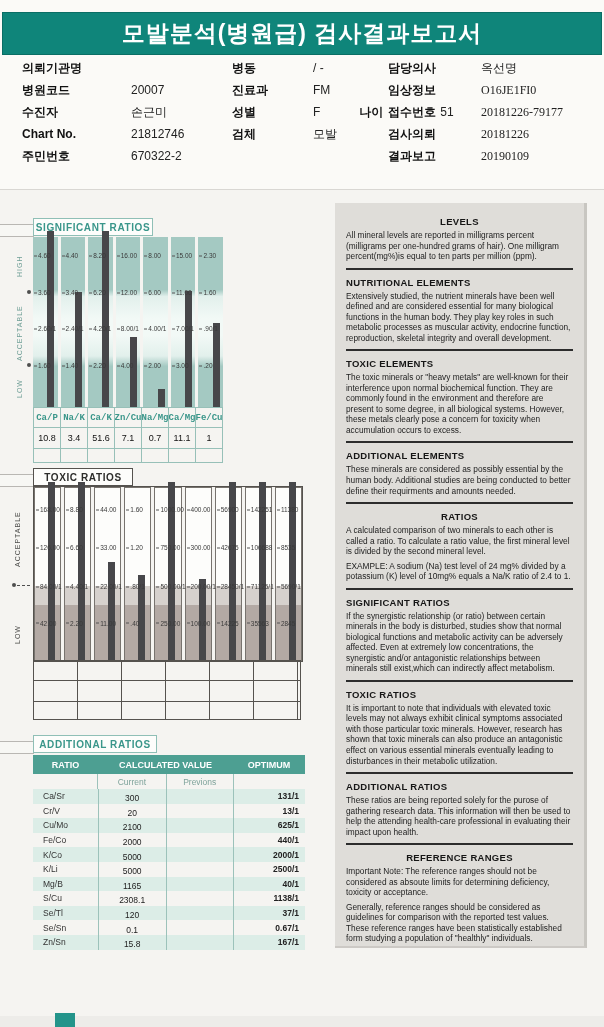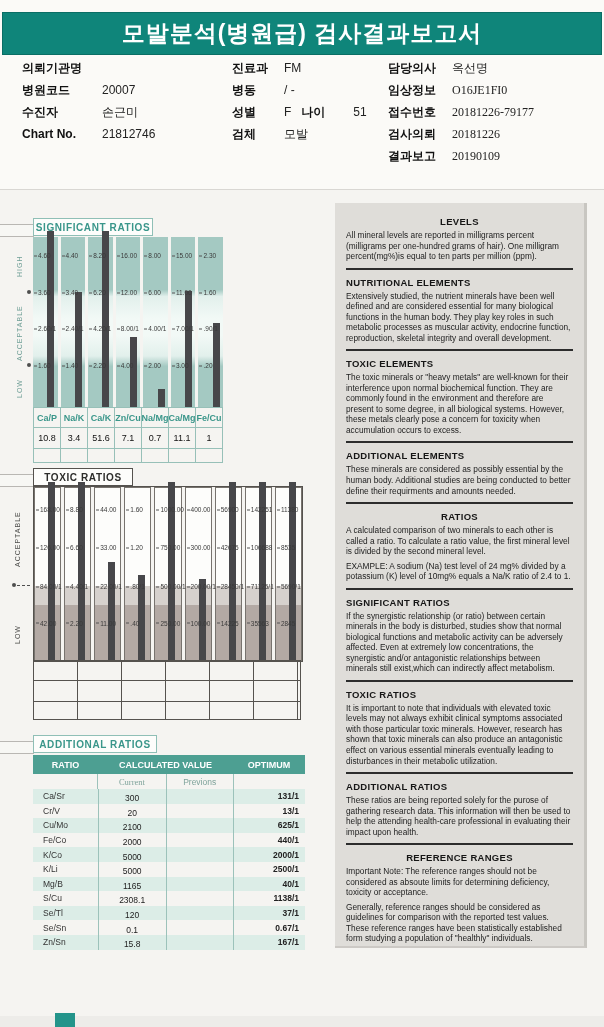--- a/index.html
+++ b/index.html
@@ -6,21 +6,21 @@
   #page{position:relative;width:604px;height:1027px;background:#f5f4f1;overflow:hidden;margin:0 auto;}
   .top-card{position:absolute;left:0;top:0;width:604px;height:189px;background:#fbfaf7;border-bottom:1px solid #d9d7d3;}
   .title-bar{position:absolute;left:2px;top:12px;width:598px;height:41px;background:#0f857a;border:1px solid #0a6e65;
              display:flex;align-items:center;justify-content:center;}
   .title-bar span{color:#ffffff;font-weight:bold;font-size:23px;letter-spacing:1px;}
   
   .info-block{position:absolute;top:57px;}
   #info-left{left:22px;width:215px;}
   #info-mid{left:232px;width:160px;}
   #info-right{left:388px;width:205px;font-family:Liberation Serif, serif;}
-  .info-row{height:22px;display:flex;align-items:center;white-space:nowrap;}
+  .info-row{height:22px;display:flex;align-items:center;white-space:nowrap;gap:29px;}
   .ilbl{font-weight:bold;font-size:12px;color:#111;margin-right:8px;}
   .ival{font-size:12px;color:#222;margin-right:10px;}
   #info-left .ilbl{min-width:72px;}
   #info-mid .ilbl{min-width:44px;}
   #info-right .ilbl{min-width:56px;}
   
   .sec-tab{position:absolute;left:0;width:34px;height:11px;background:#f7f7f4;border-top:1px solid #b9b7b3;border-bottom:1px solid #b9b7b3;}
   .sec-head{position:absolute;height:16px;background:#fdfdfb;display:flex;align-items:center;justify-content:center;
             font-weight:bold;font-size:10px;letter-spacing:0.6px;}
   .teal-head{color:#3a968a;border:1px solid #8fbfb6;}
@@ -45,21 +45,21 @@
   .tcell{flex:1;display:flex;align-items:center;justify-content:center;font-size:9px;overflow:hidden;}
   .sig-b .trow{border:1px solid #97c0b8;border-top:none;}
   .sig-b .trow:first-child{border-top:1px solid #97c0b8;}
   .sig-b .tcell{border-left:1px solid #97c0b8;}
   .sig-b .tcell:first-child{border-left:none;}
   .sig-b .lblrow .tcell{color:#3a968a;font-weight:bold;}
   .tox-b .trow{border:1px solid #55524e;border-top:none;}
   .tox-b .trow:first-child{border-top:1px solid #55524e;}
   .tox-b .tcell{border-left:1px solid #55524e;font-size:8.5px;margin-left:43px;}
   .tox-b .lblrow .tcell{color:#1c1c1c;font-weight:bold;font-size:9px;}
-  .lblrow{height:19px;}
+  .lblrow{height:19px;font-family:Liberation Mono, monospace;}
   .valrow{height:20px;color:#111;}
   .sig-b .emprow{height:13px;}
   .tox-b .emprow{height:17px;}
   
   .rot{position:absolute;writing-mode:vertical-rl;transform:rotate(180deg);font-size:7px;letter-spacing:1px;text-align:center;}
   .rot-teal{color:#6f9e96;}
   .rot-dark{color:#4c4c4a;}
   .dot{position:absolute;width:4px;height:4px;border-radius:50%;background:#4e4e4e;}
   .dash{position:absolute;border-top:1px dashed #4e4e4e;width:13px;}
   
@@ -104,29 +104,33 @@
         <span class="ival">20007</span>
       </div>
       <div class="info-row">
         <span class="ilbl">수진자</span>
         <span class="ival">손근미</span>
       </div>
       <div class="info-row">
         <span class="ilbl">Chart No.</span>
         <span class="ival">21812746</span>
       </div>
+      <div class="info-row">
+        <span class="ilbl">주민번호</span>
+        <span class="ival">670322-2</span>
+      </div>
     </div>
   <div id="info-mid" class="info-block">
+      <div class="info-row">
+        <span class="ilbl">병동</span>
+        <span class="ival">/ -</span>
+      </div>
       <div class="info-row">
         <span class="ilbl">진료과</span>
         <span class="ival">FM</span>
-      </div>
-      <div class="info-row">
-        <span class="ilbl">병동</span>
-        <span class="ival">/ -</span>
       </div>
       <div class="info-row">
         <span class="ilbl">성별</span>
         <span class="ival">F</span>
         <span class="ilbl">나이</span>
         <span class="ival">51</span>
       </div>
       <div class="info-row">
         <span class="ilbl">검체</span>
         <span class="ival">모발</span>
@@ -359,21 +363,21 @@
     <span>ADDITIONAL RATIOS</span>
   </div>
   <div id="add-table">
     <div class="at-header">
       <div class="c1">RATIO</div>
       <div style="width:135px;">CALCULATED VALUE</div>
       <div class="c4">OPTIMUM</div>
     </div>
     <div class="at-sub">
       <div class="c1"></div>
-      <div class="c2 vline" style="justify-content:center;font-family:Liberation Serif, serif;">Current</div>
+      <div class="c2 vline" style="justify-content:center;">Current</div>
       <div class="c3 vline" style="justify-content:center;">Previons</div>
       <div class="c4 vline"></div>
     </div>
     <div id="add-rows">
         <div class="at-row stripe">
           <div class="c1 at-name">Ca/Sr</div>
           <div class="c2 vline at-cur">300</div>
           <div class="c3 vline"></div>
           <div class="c4 vline at-opt">131/1</div>
         </div>

